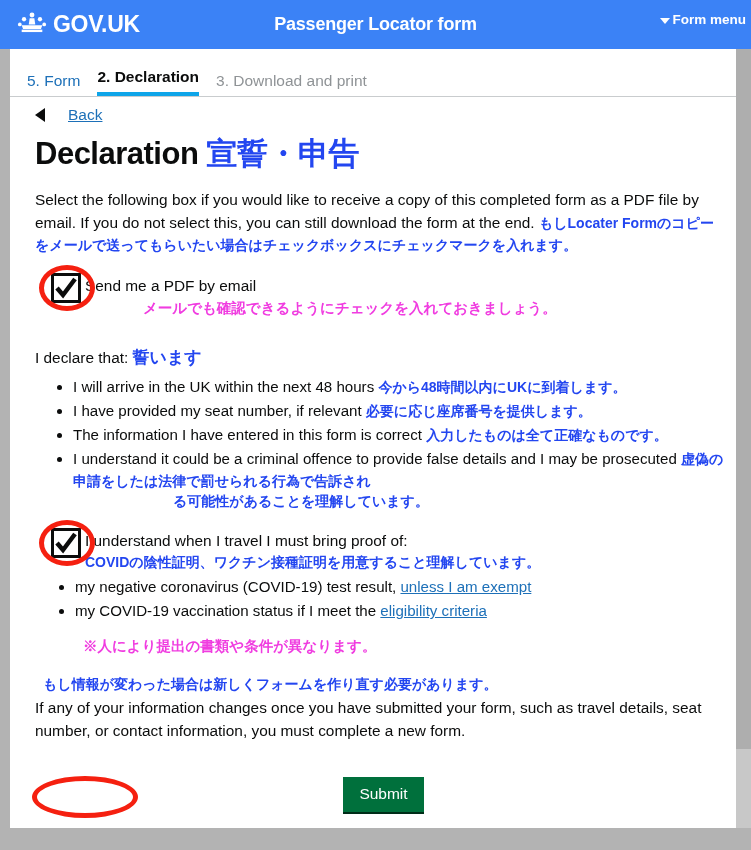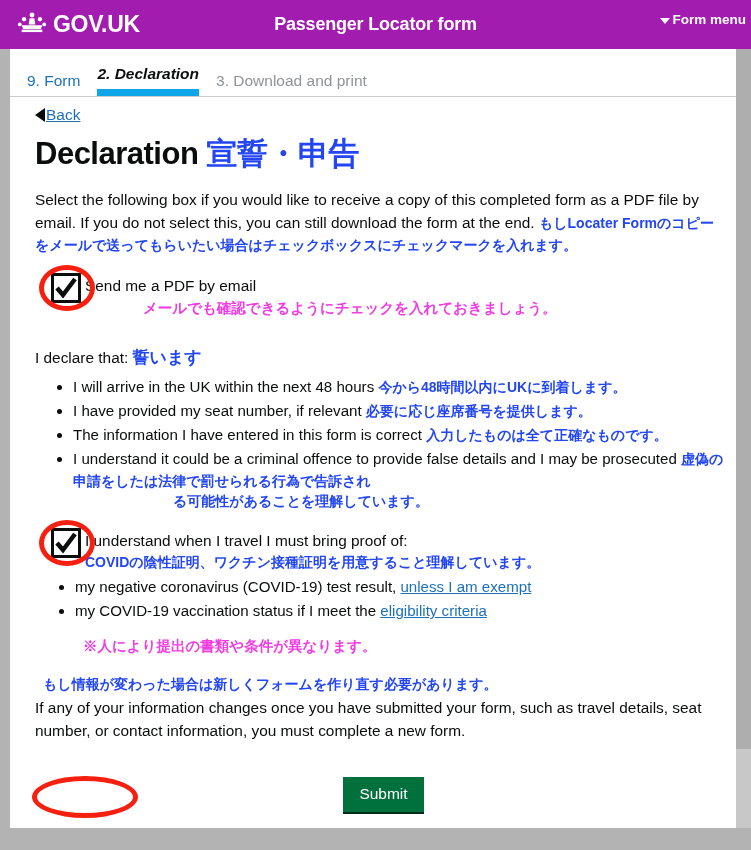--- a/index.html
+++ b/index.html
@@ -17,21 +17,21 @@
     height: 850px;
     background: #b3b3b3;
   }
 
   
   .govuk-header {
     position: absolute;
     top: 0; left: 0;
     width: 751px;
     height: 49px;
-    background: #a21caf;
+    background: #3b82f6;
     display: flex;
     align-items: center;
   }
   .brand {
     display: flex;
     align-items: center;
     margin-left: 17px;
     gap: 6px;
   }
   .crown { display: block; }
@@ -107,28 +107,28 @@
     border-bottom: 1px solid #c9ccce;
     height: 39px;
   }
   .tab {
     font-size: 15.5px;
     padding-bottom: 6px;
     cursor: pointer;
     white-space: nowrap;
   }
   .tab.done   { color: #1d70b8; }
-  .tab.active { color: #0b0c0c; font-weight: 700; border-bottom: 7px solid #0ea5e9; font-style: italic; }
+  .tab.active { color: #0b0c0c; font-weight: 700; border-bottom: 4px solid #0ea5e9; }
   .tab.todo   { color: #8f9396; }
 
   
   .back-row {
     display: flex;
     align-items: center;
-    gap: 1px;
+    gap: 23px;
     padding: 9px 0 0 25px;
     cursor: pointer;
   }
   .back-arrow {
     width: 0; height: 0;
     border-top: 7px solid transparent;
     border-bottom: 7px solid transparent;
     border-right: 10px solid #0b0c0c;
   }
   .back-text {
@@ -342,21 +342,21 @@
       <span>Form menu</span>
     </div>
   </div>
 
   <div class="blue-strip"></div>
 
   <div class="page">
     <div class="page-inner">
 
       <div class="tabs">
-        <div class="tab done">9. Form</div>
+        <div class="tab done">5. Form</div>
         <div class="tab active">2. Declaration</div>
         <div class="tab todo">3. Download and print</div>
       </div>
 
       <div class="back-row">
         <span class="back-arrow"></span>
         <span class="back-text">Back</span>
       </div>
 
       <div class="content">

